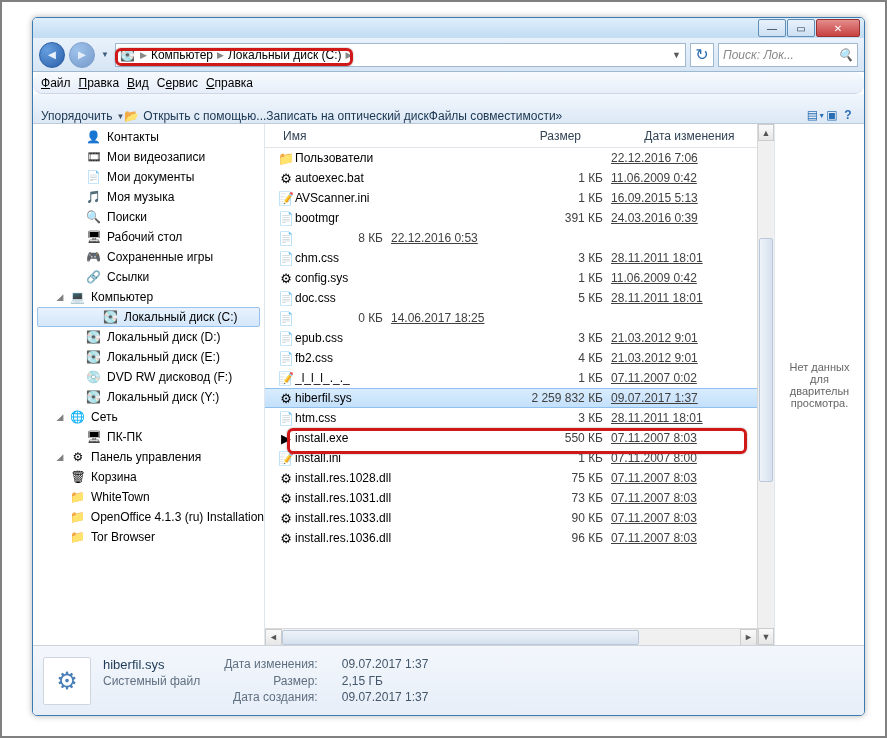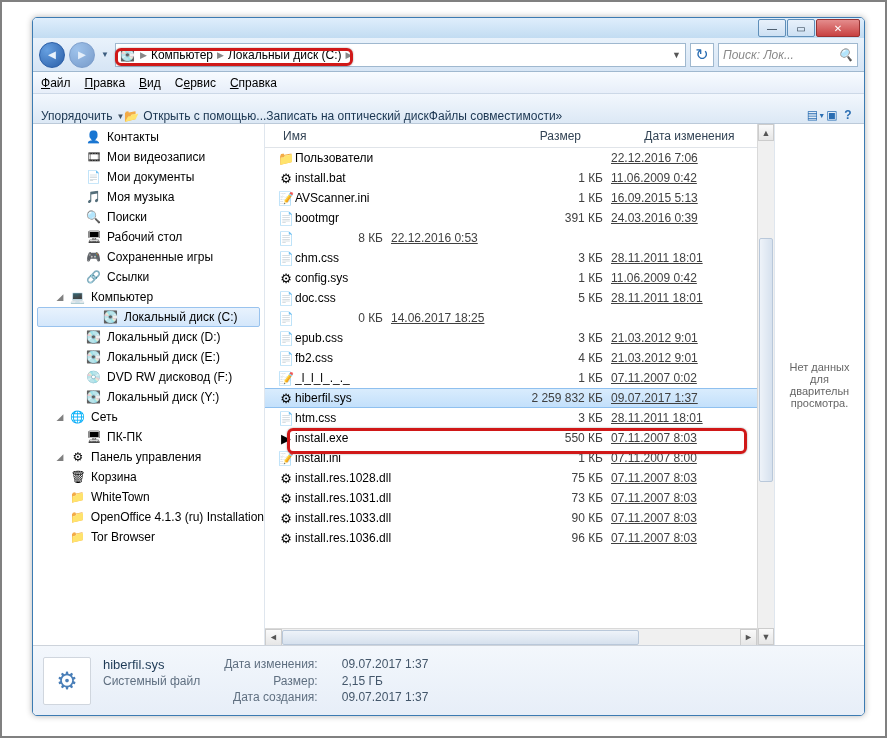--- a/index.html
+++ b/index.html
@@ -14,21 +14,21 @@
 
 .addrbar { height: 34px; background: linear-gradient(#e9f2fb,#d6e5f5); display: flex; align-items: center; padding: 3px 6px; gap: 4px; border-bottom: 1px solid #9fb8cf; }
 .nav-btn { width: 26px; height: 26px; border-radius: 50%; background: radial-gradient(circle at 30% 30%, #66a0e1,#2a5ea7); border: 1px solid #2a5ea7; color: #eaf3fc; display: flex; align-items: center; justify-content: center; font-size: 13px; cursor: pointer; }
 .nav-btn.fwd { opacity: .55; }
 .nav-drop { width: 12px; text-align: center; color: #3c5d7f; font-size: 8px; }
 .address-box { flex: 1; height: 24px; border: 1px solid #9fb8cf; background: #fff; display: flex; align-items: center; padding: 0 4px; gap: 4px; font-size: 12px; }
 .address-box .sep { color: #888; font-size: 9px; }
 .refresh-btn { width: 24px; height: 24px; border: 1px solid #9fb8cf; background: #fff; display: flex; align-items: center; justify-content: center; color: #2a6db2; cursor: pointer; }
 .search-box { width: 140px; height: 24px; border: 1px solid #9fb8cf; background: #fff; display: flex; align-items: center; padding: 0 4px; font-size: 12px; color: #888; font-style: italic; gap: 4px; }
 
-.menubar { height: 22px; background: linear-gradient(#f7fbff,#e7eef9); display: flex; align-items: center; padding: 0 8px; gap: 14px; font-size: 12px; border-bottom: 1px solid #ccd8e7; }
+.menubar { height: 22px; background: linear-gradient(#f7fbff,#e7eef9); display: flex; align-items: center; padding: 0 8px; gap: 8px; font-size: 12px; border-bottom: 1px solid #ccd8e7; border-radius: 9px; }
 .menubar span { cursor: pointer; }
 .menubar span u { text-decoration: underline; }
 
 .toolbar { height: 30px; background: linear-gradient(#f2f7fd,#dce8f5); display: flex; align-items: flex-end; padding: 0 8px; gap: 0; font-size: 12px; color: #1a3550; border-bottom: 1px solid #bccad9; }
 .tb-item { display: flex; align-items: center; gap: 4px; cursor: pointer; }
 .tb-item .drop { font-size: 8px; color: #456; }
 .tb-spacer { flex: 1; }
 .tb-icon { width: 16px; height: 16px; display: inline-flex; align-items: center; justify-content: center; color: #2a6db2; cursor: pointer; }
 
 .main-area { flex: 1; display: flex; overflow: hidden; }
@@ -251,21 +251,21 @@
       </div>
       <div class="file-list" id="file-container">
             <div class="file-row">
               <span class="file-icon">📁</span>
               <span class="fname">Пользователи</span>
               <span class="fsize"></span>
               <span class="fdate">22.12.2016 7:06</span>
             </div>
             <div class="file-row">
               <span class="file-icon">⚙</span>
-              <span class="fname">install.bat</span>
+              <span class="fname">autoexec.bat</span>
               <span class="fsize">1 КБ</span>
               <span class="fdate">11.06.2009 0:42</span>
             </div>
             <div class="file-row">
               <span class="file-icon">📝</span>
               <span class="fname">AVScanner.ini</span>
               <span class="fsize">1 КБ</span>
               <span class="fdate">16.09.2015 5:13</span>
             </div>
             <div class="file-row">

